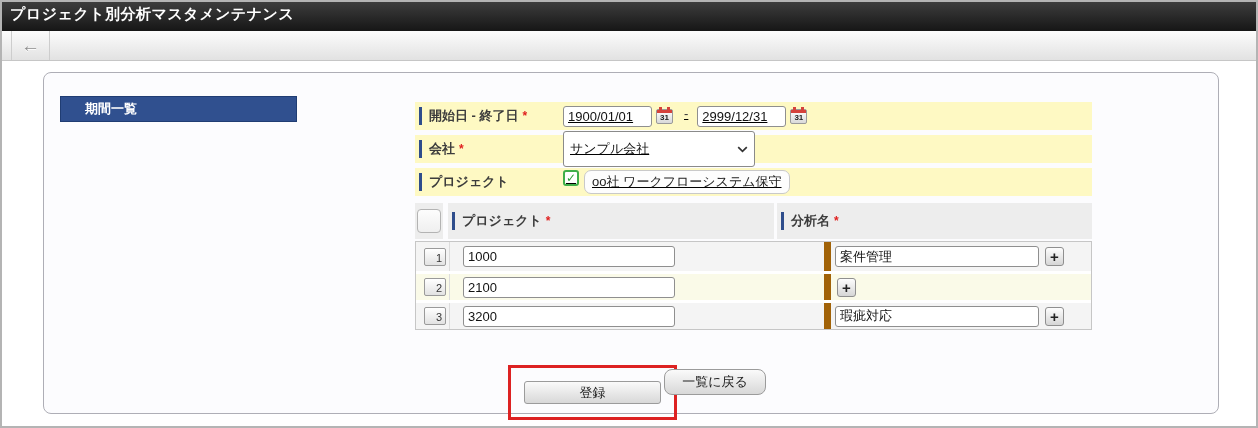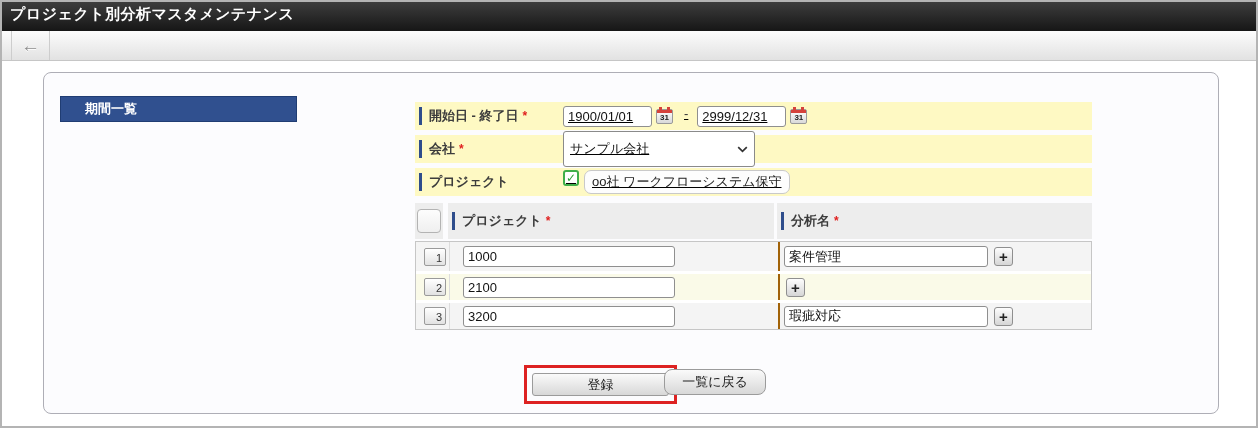--- a/index.html
+++ b/index.html
@@ -68,32 +68,32 @@
   .hc2 { flex:1; }
   .head-box { width:24px; height:24px; border:1px solid #b3b3b3; border-radius:4px;
               background:linear-gradient(#fdfdfd,#efefef); cursor:pointer; }
   .t-body { border:1px solid #c6c6c6; }
   .t-row { display:flex; height:29px; align-items:stretch; }
   .t-row + .t-row { border-top:3px solid #fff; }
   .t-row.alt { background:#fafae8; }
   .t-row.norm { background:#f4f4f4; }
   .c0 { width:33px; display:flex; align-items:center; }
   .c1 { width:329px; border-left:1px solid #dcdcdc; display:flex; align-items:center; }
-  .c2 { flex:1; border-left:2px solid #a16207; display:flex; align-items:center; }
+  .c2 { flex:1; border-left:7px solid #a16207; display:flex; align-items:center;margin-left:46px; }
   .row-no { margin-left:8px; width:22px; height:18px; border:1px solid #9a9a9a; border-radius:2px;
             background:linear-gradient(#ffffff,#e2e2e2); font-size:11px; color:#333;
             text-align:right; padding:2px 3px 0 0; line-height:14px; cursor:pointer; }
   .code-input { margin-left:13px; width:212px; height:22px; }
   .name-input { margin-left:4px; width:204px; height:22px; }
   .plus-btn { margin-left:6px; width:19px; height:19px; border:1px solid #8f8f8f; border-radius:3px;
               background:linear-gradient(#fdfdfd,#d6d6d6); font-size:15px; font-weight:bold; color:#222;
               display:flex; align-items:center; justify-content:center; line-height:1; cursor:pointer; }
 
   
-  .register-wrap { position:absolute; left:464px; top:292px; border:3px solid #dd2222; padding:5px;margin-left:16px; }
+  .register-wrap { position:absolute; left:464px; top:292px; border:3px solid #dd2222; padding:13px; }
   .btn { background:linear-gradient(#fafafa,#d8d8d8); border:1px solid #9b9b9b; border-radius:3px;
          font-size:13px; color:#222; font-family:inherit; cursor:pointer; }
   .register-btn { width:137px; height:23px; }
   .back-btn { position:absolute; left:620px; top:296px; width:102px; height:26px; border-radius:8px; }
 </style>
 </head>
 <body>
 
 <div class="screen">
 

